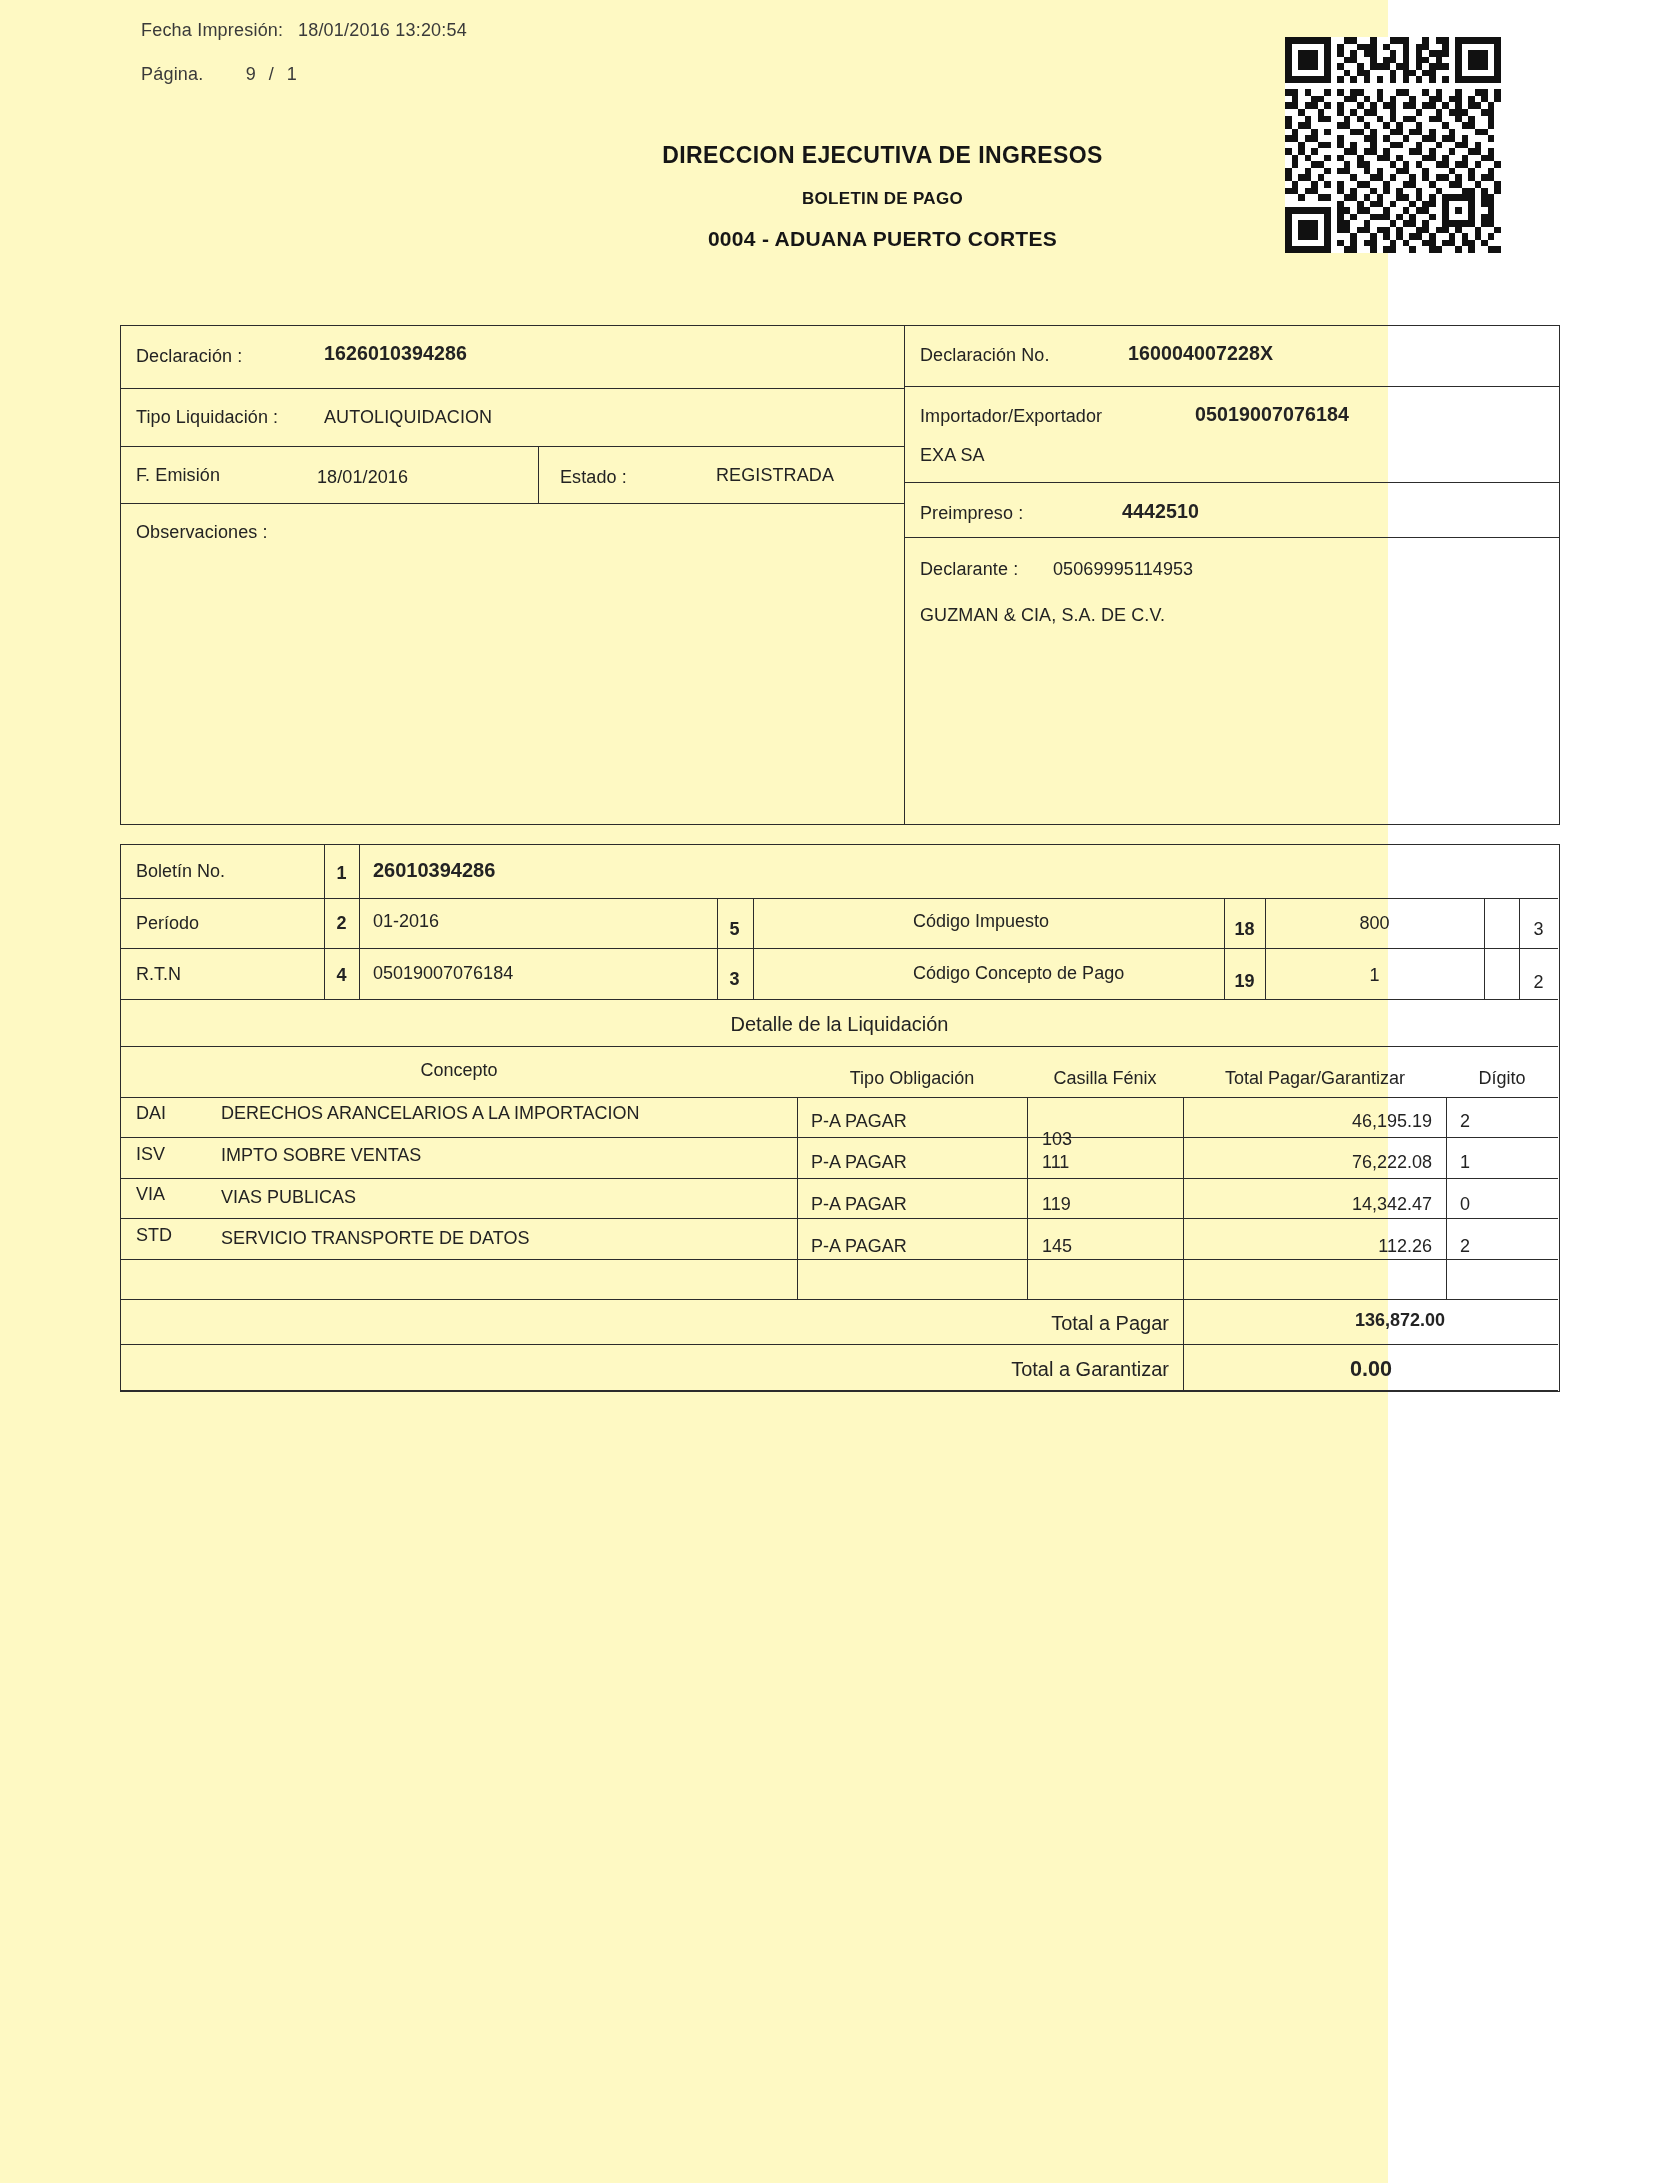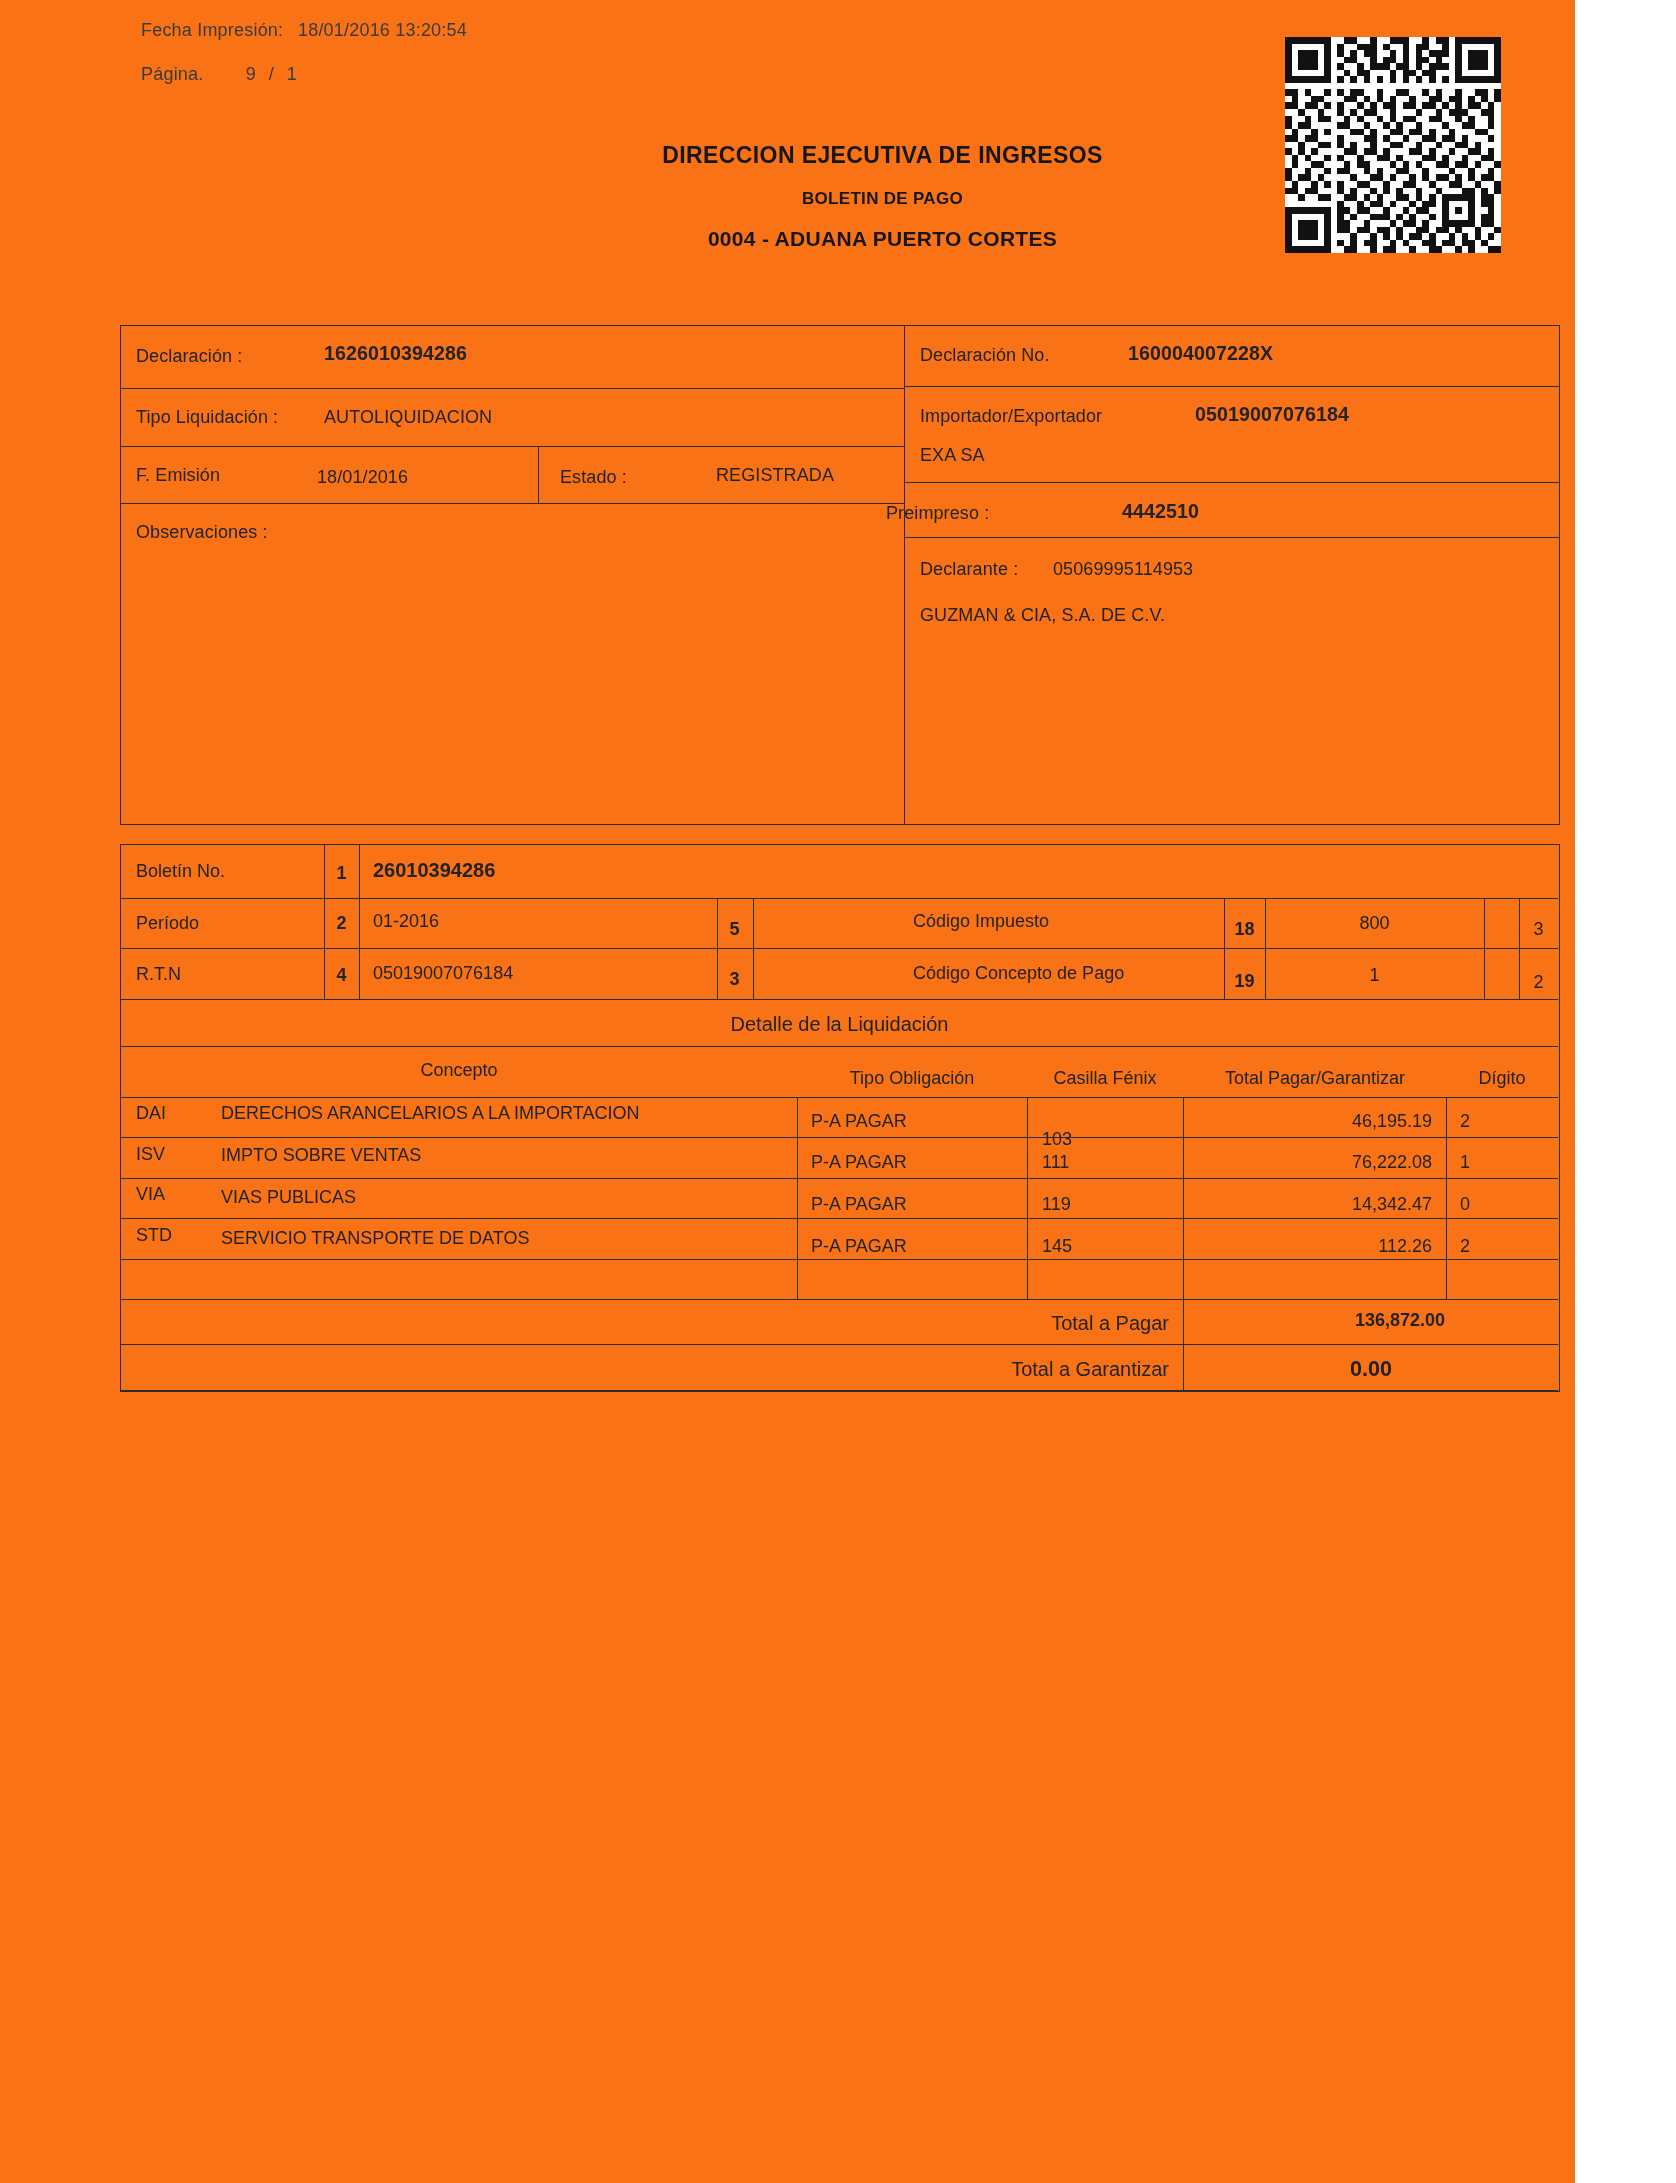--- a/index.html
+++ b/index.html
@@ -11,23 +11,23 @@
     width: 1677px;
     height: 2183px;
     position: relative;
     font-family: "Liberation Sans", sans-serif;
     color: #1a1a1a;
     -webkit-font-smoothing: antialiased;
   }
   .page {
     position: absolute;
     left: 0; top: 0;
-    width: 1575px;
+    width: 1388px;
     height: 2183px;
-    background: #f97316;
+    background: #fef9c3;
   }
 
   
   .meta {
     position: absolute;
     left: 141px;
     top: 20px;
     font-size: 18px;
     color: #3a3a3a;
     letter-spacing: 0.2px;
@@ -492,21 +492,21 @@
     <span class="cell" style="left:15px; top:196px;">Observaciones :</span>
     <span class="cell" style="left:223px; top:196px;"></span>
 
     <span class="cell" style="left:799px; top:19px;">Declaración No.</span>
     <span class="cell b" style="left:1007px; top:16px;">160004007228X</span>
 
     <span class="cell" style="left:799px; top:80px;">Importador/Exportador</span>
     <span class="cell b" style="left:1074px; top:77px;">05019007076184</span>
     <span class="cell" style="left:799px; top:119px;">EXA SA</span>
 
-    <span class="cell" style="left:765px; top:177px;text-align:center;">Preimpreso :</span>
+    <span class="cell" style="left:799px; top:177px;text-align:center;">Preimpreso :</span>
     <span class="cell b" style="left:1001px; top:174px;">4442510</span>
 
     <span class="cell" style="left:799px; top:233px;">Declarante :</span>
     <span class="cell" style="left:932px; top:233px;">05069995114953</span>
     <span class="cell" style="left:799px; top:279px;">GUZMAN &amp; CIA, S.A. DE C.V.</span>
   </div>
 
   <div class="btable" style="height:548px;">
 
     <div class="line-h" style="left:0; top:53px; width:1437px;"></div>

